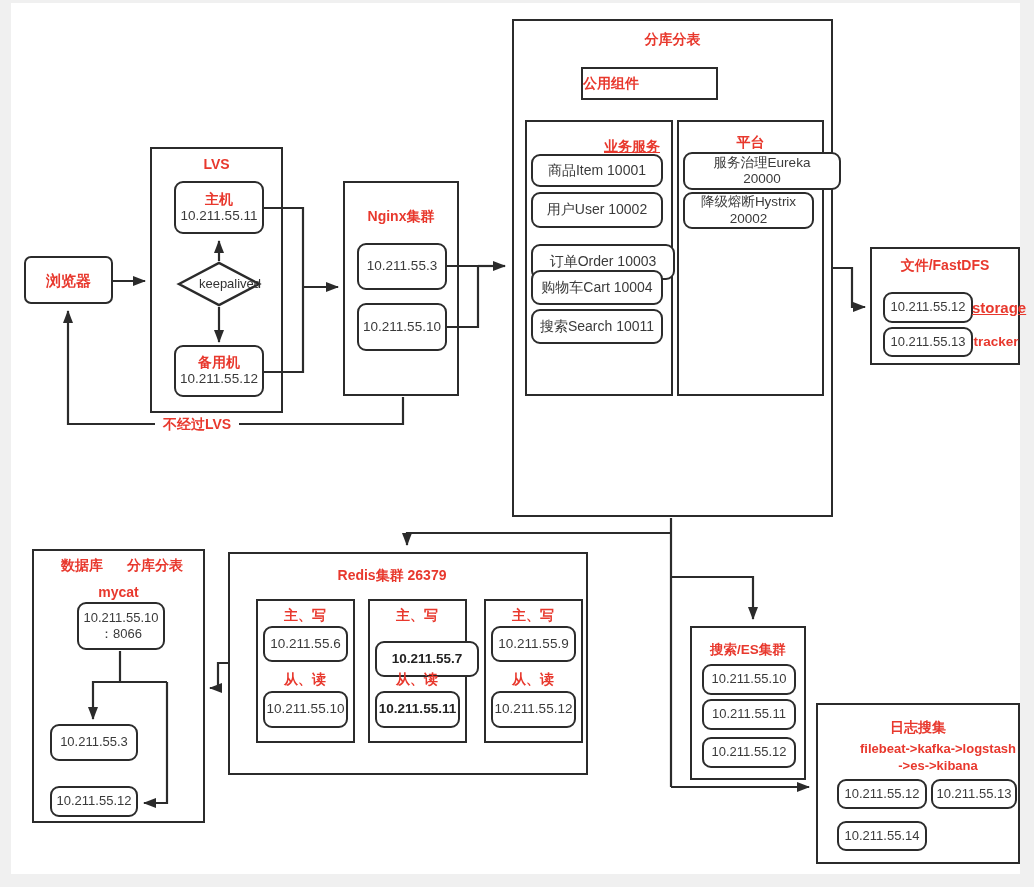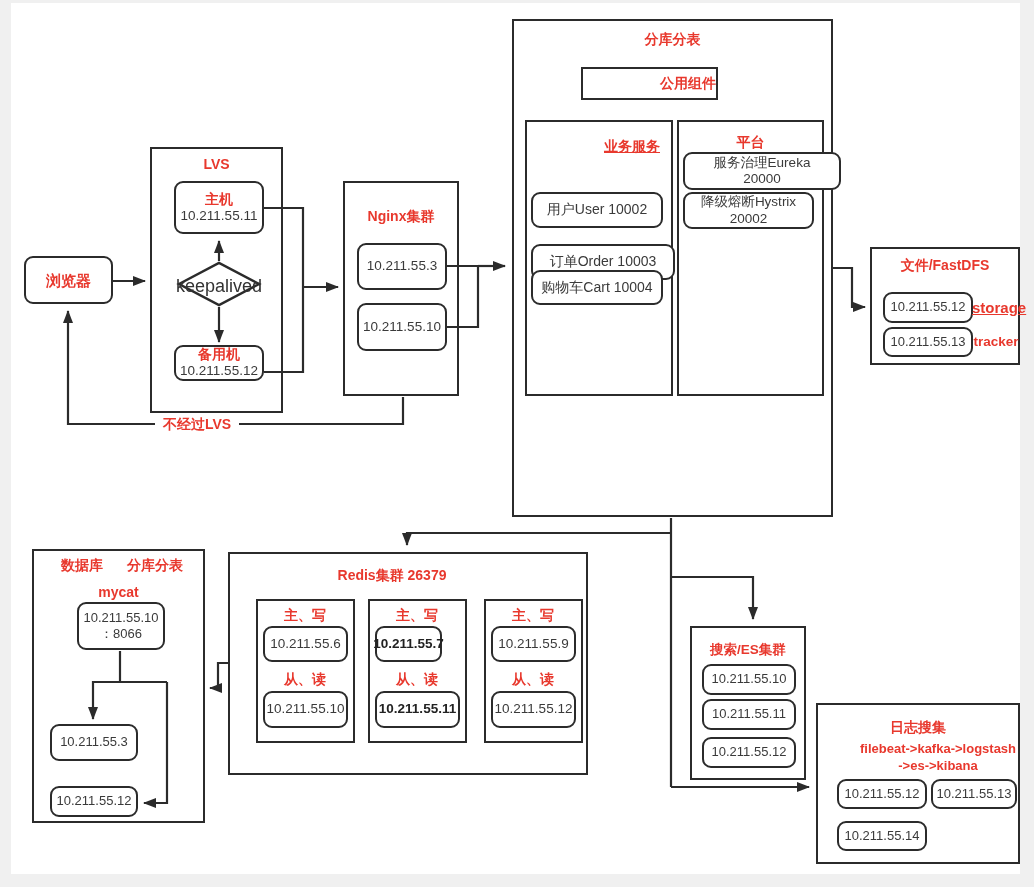--- a/index.html
+++ b/index.html
@@ -54,63 +54,69 @@
       <path d="M671 577 H753 V619" marker-end="url(#ah)"></path>
       <path d="M671 787 H809" marker-end="url(#ah)"></path>
       <path d="M228 663 H218 V688 H210" marker-end="url(#ah)"></path>
       <path d="M120 651 V682"></path>
       <path d="M167 682 H93 V719" marker-end="url(#ah)"></path>
       <path d="M167 682 V803 H144" marker-end="url(#ah)"></path>
       <polygon points="179,284 219,263 259,284 219,305" fill="#ffffff" stroke-width="2.5"></polygon>
     </g>
   </svg>
 
-  <div class="abs node" style="left:24px;top:256px;width:89px;height:48px;">
+  <div class="abs node" style="left:24px;top:256px;width:89px;height:48px;border-radius:7px;">
     <span class="rt" style="font-size:15px">浏览器</span>
   </div>
 
   <div class="abs container" style="left:150px;top:147px;width:133px;height:266px;"></div>
   <div class="abs rt" style="left:150px;top:156px;width:133px;">LVS</div>
   <div class="abs node" style="left:174px;top:181px;width:90px;height:53px;">
     <span class="rt">主机</span>
     <span class="ip">10.211.55.11</span>
   </div>
-  <div class="abs" style="left:176px;top:276px;width:84px;text-align:left;font-size:18px;color:#333;">keepalived</div>
-  <div class="abs node" style="left:174px;top:345px;width:90px;height:36px;">
+  <div class="abs" style="left:188px;top:276px;width:84px;text-align:center;font-size:13px;color:#333;">keepalived</div>
+  <div class="abs node" style="left:174px;top:345px;width:90px;height:52px;">
     <span class="rt">备用机</span>
     <span class="ip">10.211.55.12</span>
   </div>
 
   <div class="abs rt whitebg" style="left:155px;top:416px;width:84px;height:17px;">不经过LVS</div>
 
   <div class="abs container" style="left:343px;top:181px;width:116px;height:215px;"></div>
   <div class="abs rt" style="left:343px;top:208px;width:116px;">Nginx集群</div>
   <div class="abs node" style="left:357px;top:243px;width:90px;height:47px;">
     <span class="ip">10.211.55.3</span>
   </div>
   <div class="abs node" style="left:357px;top:303px;width:90px;height:48px;">
     <span class="ip">10.211.55.10</span>
   </div>
 
   <div class="abs container" style="left:512px;top:19px;width:321px;height:498px;"></div>
   <div class="abs rt" style="left:512px;top:31px;width:321px;">分库分表</div>
-  <div class="abs container" style="left:581px;top:67px;width:137px;height:33px;display:flex;align-items:center;justify-content:flex-end;">
+  <div class="abs container" style="left:581px;top:67px;width:137px;height:33px;display:flex;align-items:center;justify-content:flex-start;">
     <span class="rt">公用组件</span>
   </div>
 
   <div class="abs container" style="left:525px;top:120px;width:148px;height:276px;"></div>
   <div class="abs rt ul" style="left:525px;top:138px;width:148px;margin-left:33px;">业务服务</div>
+  <div class="abs node" style="left:531px;top:154px;width:132px;height:33px;">
+    <span>商品Item 10001</span>
+  </div>
   <div class="abs node" style="left:531px;top:192px;width:132px;height:36px;">
     <span>用户User 10002</span>
   </div>
   <div class="abs node" style="left:531px;top:244px;width:144px;height:36px;">
     <span>订单Order 10003</span>
   </div>
   <div class="abs node" style="left:531px;top:270px;width:132px;height:35px;">
     <span>购物车Cart 10004</span>
+  </div>
+  <div class="abs node" style="left:531px;top:309px;width:132px;height:35px;">
+    <span>搜索Search 10011</span>
   </div>
 
   <div class="abs container" style="left:677px;top:120px;width:147px;height:276px;"></div>
   <div class="abs rt" style="left:677px;top:134px;width:147px;">平台</div>
   <div class="abs node" style="left:683px;top:152px;width:158px;height:38px;font-size:13.5px;line-height:1.2;">
     <span>服务治理Eureka</span>
     <span>20000</span>
   </div>
   <div class="abs node" style="left:683px;top:192px;width:131px;height:37px;font-size:13.5px;line-height:1.2;">
     <span>降级熔断Hystrix</span>
@@ -152,21 +158,21 @@
       <span class="ip">10.211.55.6</span>
     </div>
     <div class="abs rt" style="left:0;top:70px;width:94px;">从、读</div>
     <div class="abs node" style="left:5px;top:90px;width:85px;height:37px;">
       <span class="ip">10.211.55.10</span>
     </div>
   </div>
 
   <div class="abs container" style="left:368px;top:599px;width:99px;height:144px;">
     <div class="abs rt" style="left:0;top:6px;width:94px;">主、写</div>
-    <div class="abs node bold" style="left:5px;top:25px;width:67px;height:36px;">
+    <div class="abs node bold" style="left:5px;top:40px;width:104px;height:36px;">
       <span class="ip">10.211.55.7</span>
     </div>
     <div class="abs rt" style="left:0;top:70px;width:94px;">从、读</div>
     <div class="abs node bold" style="left:5px;top:90px;width:85px;height:37px;">
       <span class="ip">10.211.55.11</span>
     </div>
   </div>
 
   <div class="abs container" style="left:484px;top:599px;width:99px;height:144px;">
     <div class="abs rt" style="left:0;top:6px;width:94px;">主、写</div>

